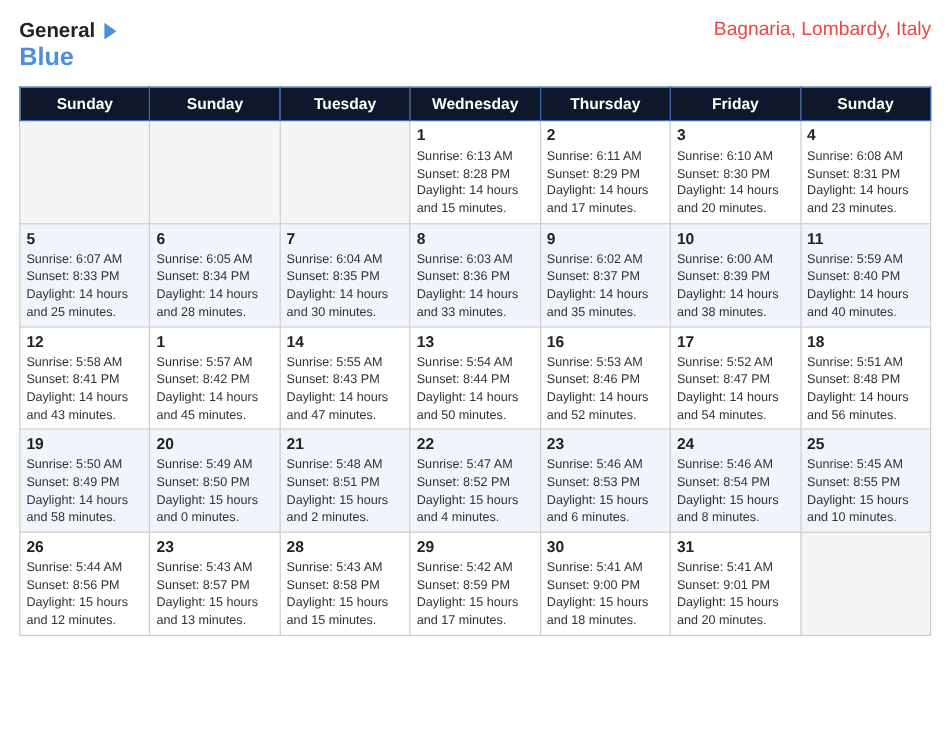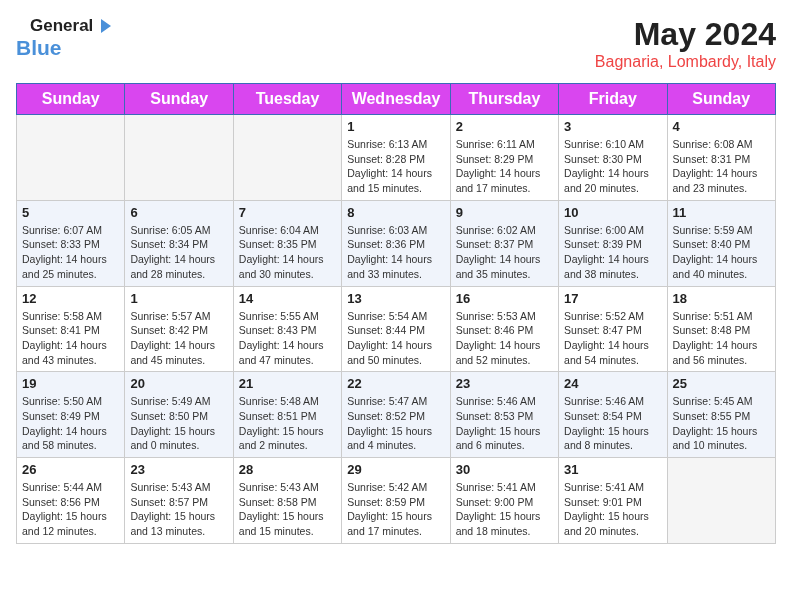--- a/index.html
+++ b/index.html
@@ -32,23 +32,23 @@
     .location-title {
       font-size: 16px;
       color: #ef4444;
     }
     table {
       width: 100%;
       border-collapse: collapse;
       table-layout: fixed;
     }
     th {
-      background-color: #d946ef;
+      background-color: #0f172a;
       color: #fff;
-      font-size: 16px;
+      font-size: 13px;
       font-weight: bold;
       padding: 6px 4px;
       text-align: center;
       border: 1px solid #3a6ab8;
     }
     td {
       border: 1px solid #ccc;
       vertical-align: top;
       padding: 4px 5px;
       font-size: 11px;
@@ -76,31 +76,30 @@
     tr:nth-child(even) td:not(.empty) {
       background: #f0f4fb;
     }
   </style>
 </head>
 <body>
 
 <div class="header-area">
   <div class="logo">
     <div style="display:flex;flex-direction:column;align-items:flex-start;">
-      <div style="display:flex;align-items:center;gap:2px;margin-left:14px;">
+      <div style="display:flex;align-items:center;gap:2px;">
         <span style="font-size:17px;font-weight:bold;color:#222;">General</span>
         <svg width="18" height="18" viewBox="0 0 18 18">
           <polygon points="6,2 16,9 6,16" fill="#4a90d9"></polygon>
         </svg>
       </div>
       <span style="font-size:21px;font-weight:bold;color:#4a90d9;">Blue</span>
     </div>
   </div>
   <div class="title-area">
-    <div class="month-title">May 2024</div>
     <div class="location-title">Bagnaria, Lombardy, Italy</div>
   </div>
 </div>
 
 <table>
   <thead>
     <tr>
     <th>Sunday</th>
         <th>Sunday</th>
         <th>Tuesday</th>

